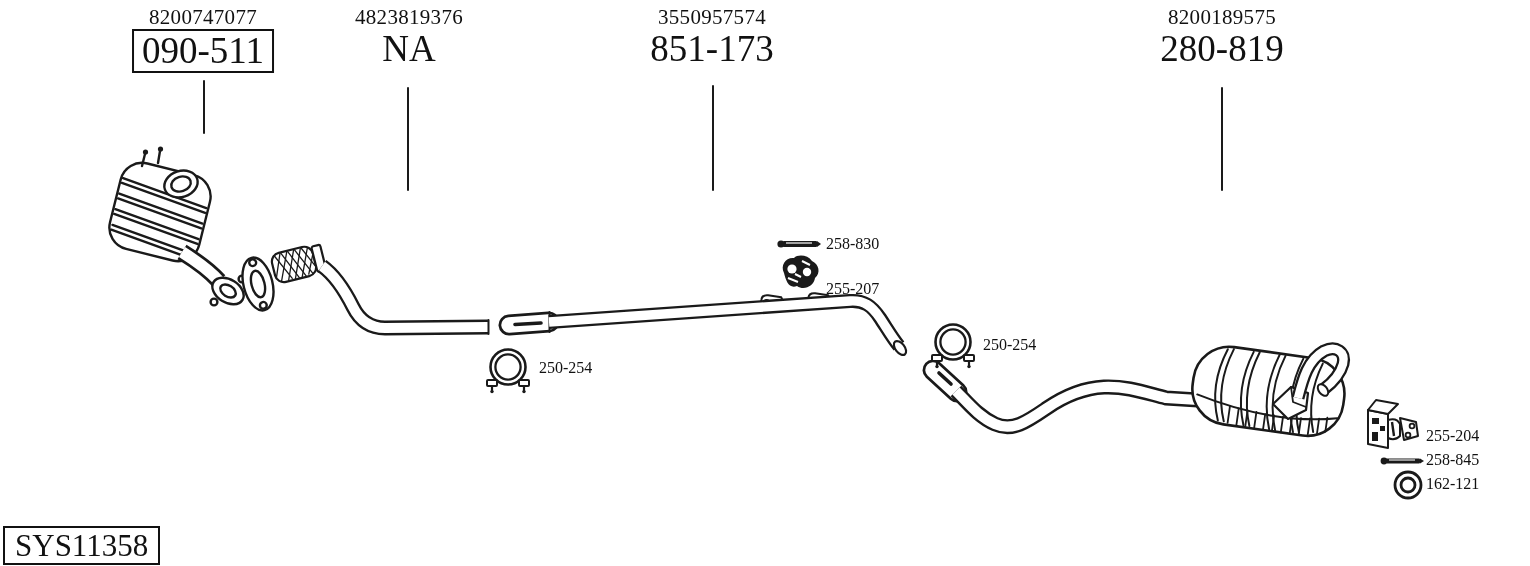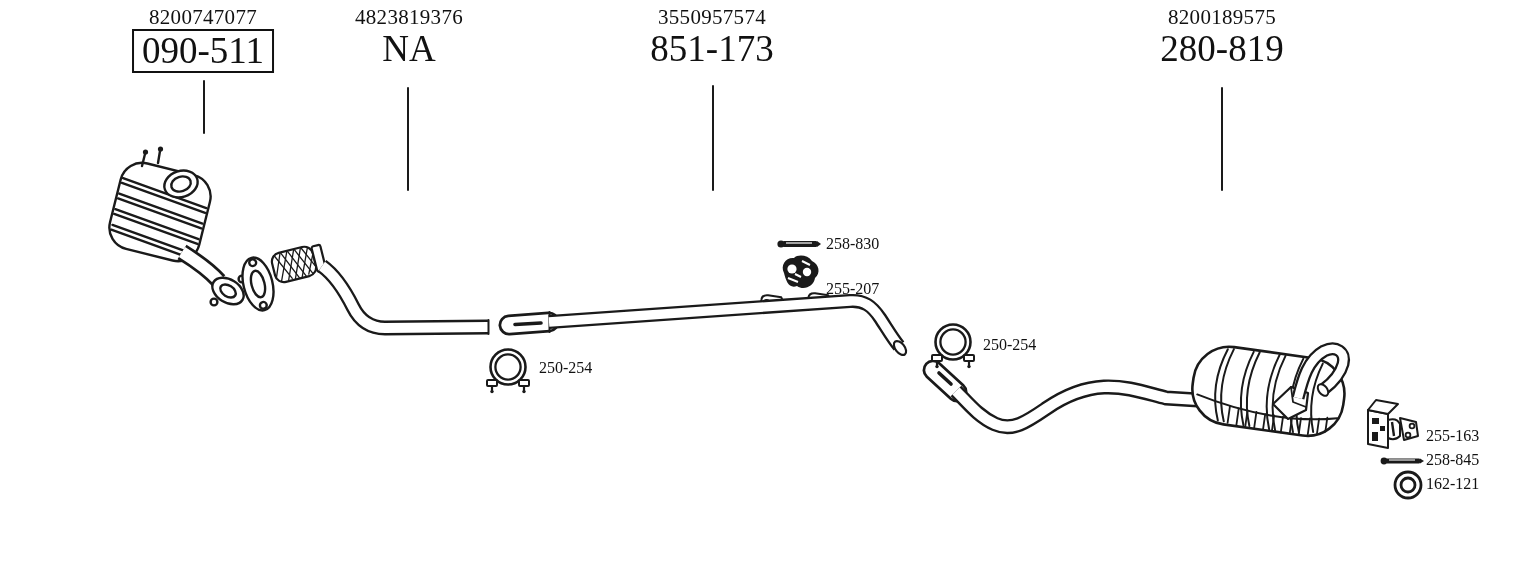--- a/index.html
+++ b/index.html
@@ -226,30 +226,31 @@
       <path d="M24 24 C30 22 34 24 36 28 L36 40 C32 44 28 44 24 42 Z"></path>
       <path d="M36 22 L52 26 L54 40 L40 44 Z"></path>
     </g>
     <rect x="8" y="22" width="7" height="6" fill="#1a1a1a"></rect>
     <rect x="8" y="36" width="6" height="9" fill="#1a1a1a"></rect>
     <rect x="16" y="30" width="5" height="5" fill="#1a1a1a"></rect>
     <path d="M28 26 L30 40" stroke="#1a1a1a" stroke-width="2.4" fill="none"></path>
     <circle cx="48" cy="30" r="2.4" fill="none" stroke="#1a1a1a" stroke-width="1.8"></circle>
     <circle cx="44" cy="39" r="2.4" fill="none" stroke="#1a1a1a" stroke-width="1.8"></circle>
   </svg>
-  <span class="callout" style="left:1426px;top:423px">255-163</span>
+  <span class="callout" style="left:1426px;top:423px">255-204</span>
 
   <svg class="icon" style="left:1379px;top:454px" width="46" height="14" viewBox="0 0 46 14">
     <circle cx="5" cy="7" r="3.4" fill="#1a1a1a"></circle>
     <rect x="7" y="4.5" width="34" height="5" rx="1" fill="#1a1a1a"></rect>
     <path d="M41 4.5 L45 7 L41 9.5 Z" fill="#1a1a1a"></path>
     <path d="M10 6 L36 6" stroke="#fff" stroke-width="1.1"></path>
   </svg>
   <span class="callout" style="left:1426px;top:447px">258-845</span>
 
   <svg class="icon" style="left:1392px;top:469px" width="32" height="32" viewBox="0 0 32 32">
     <circle cx="16" cy="16" r="13" fill="none" stroke="#1a1a1a" stroke-width="2.8"></circle>
     <circle cx="16" cy="16" r="7" fill="none" stroke="#1a1a1a" stroke-width="2.8"></circle>
   </svg>
   <span class="callout" style="left:1426px;top:471px">162-121</span>
 
+  <div class="sys">SYS11358</div>
 
 </div>
 
 </body></html>

